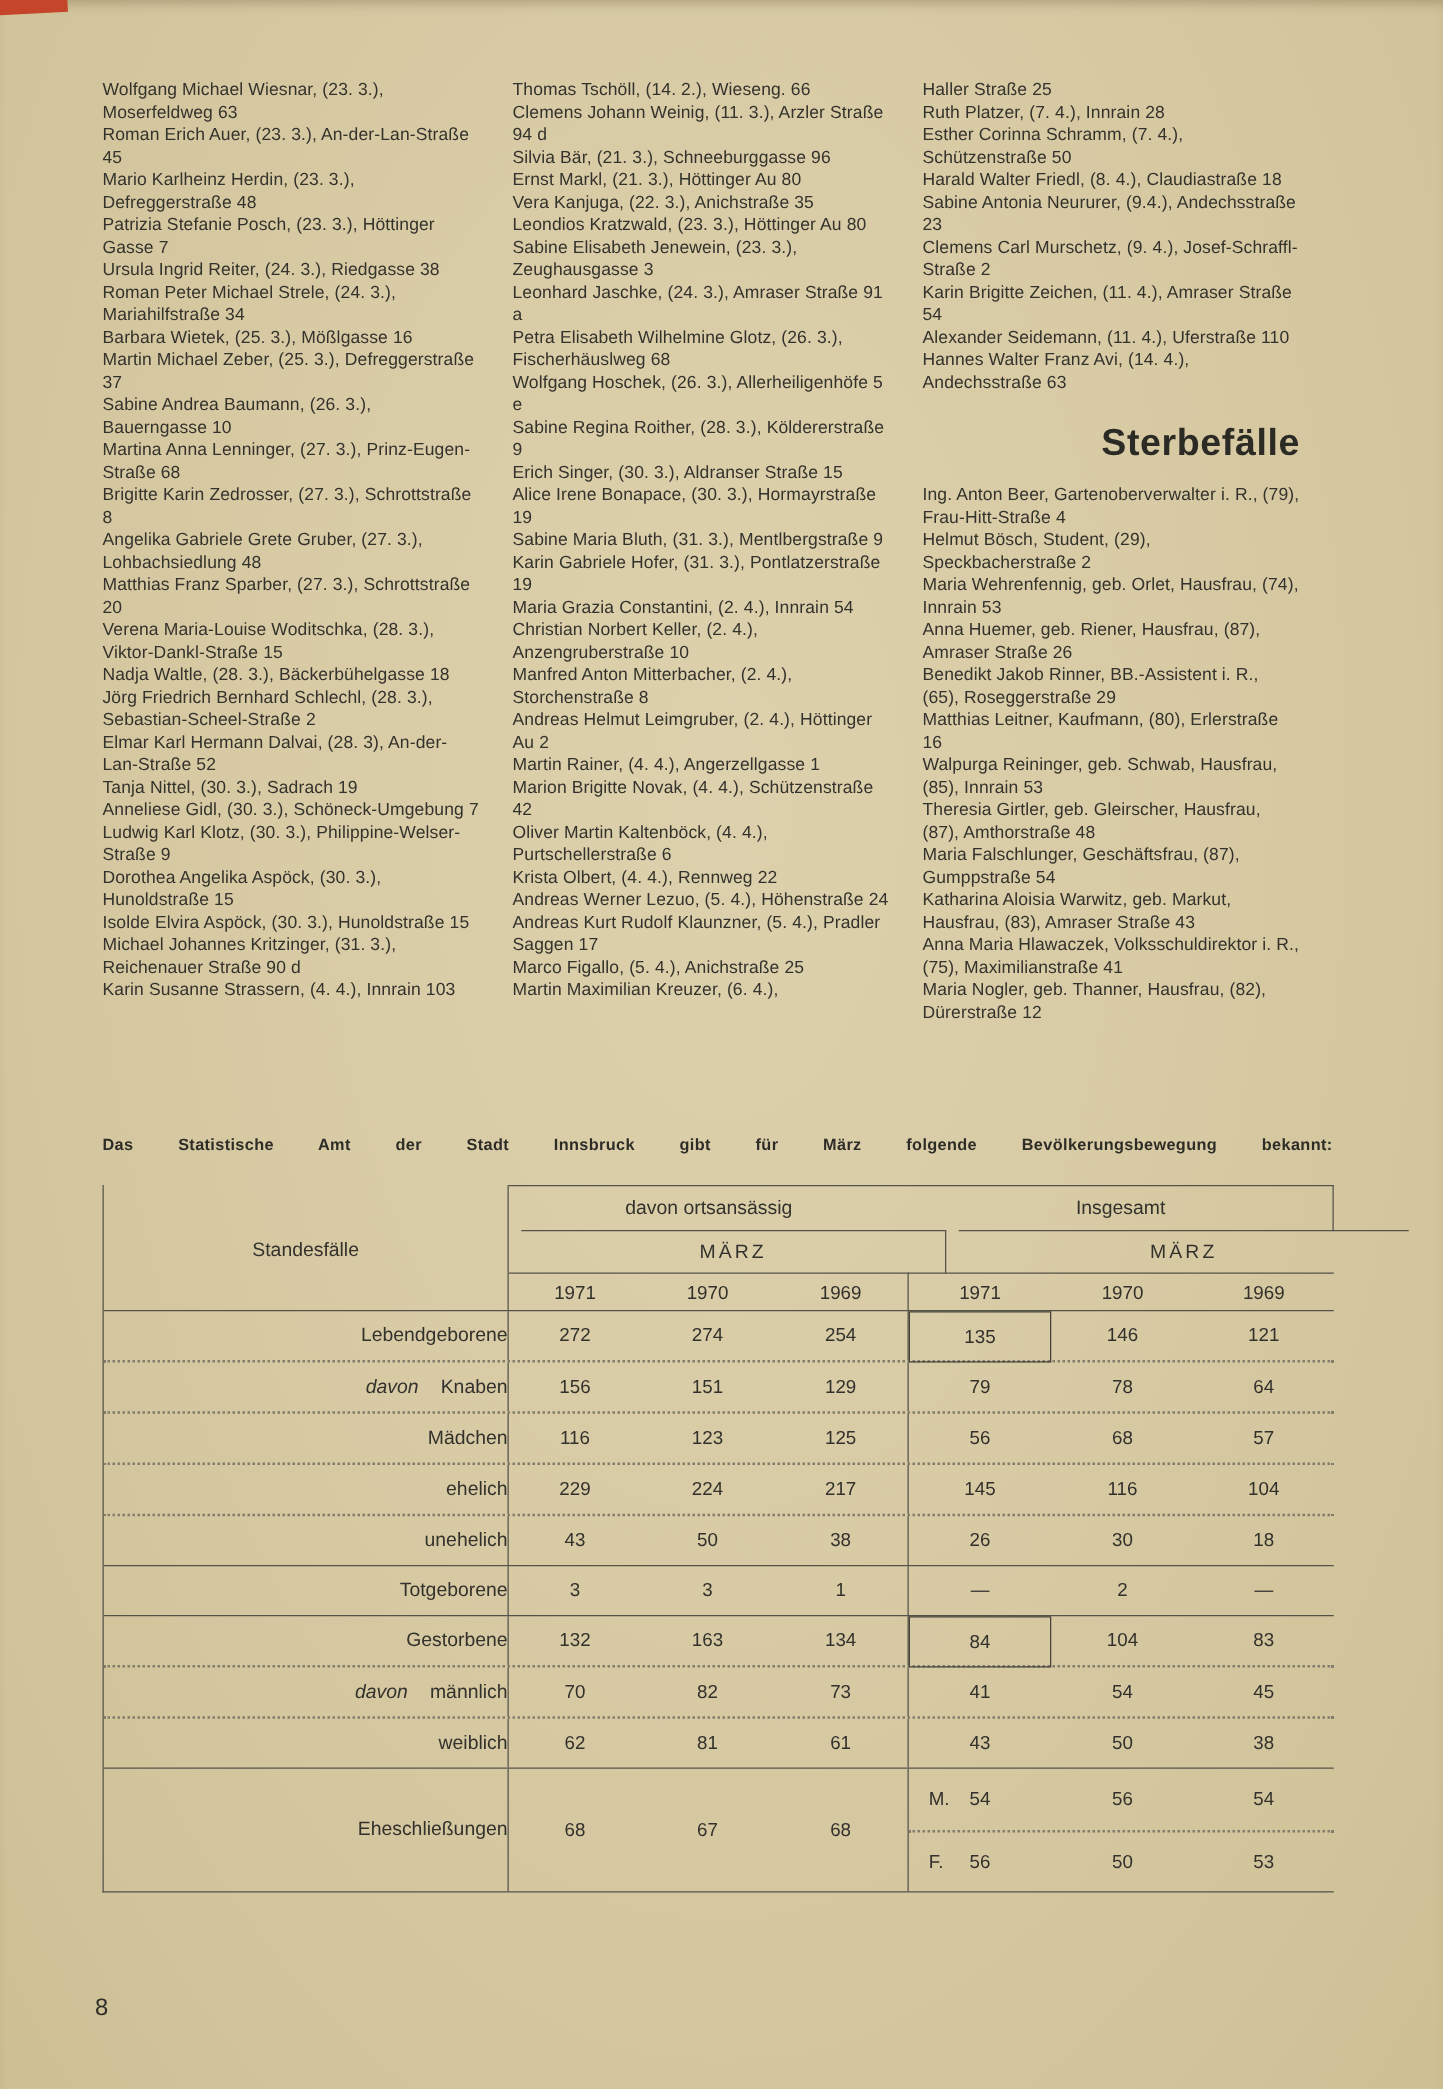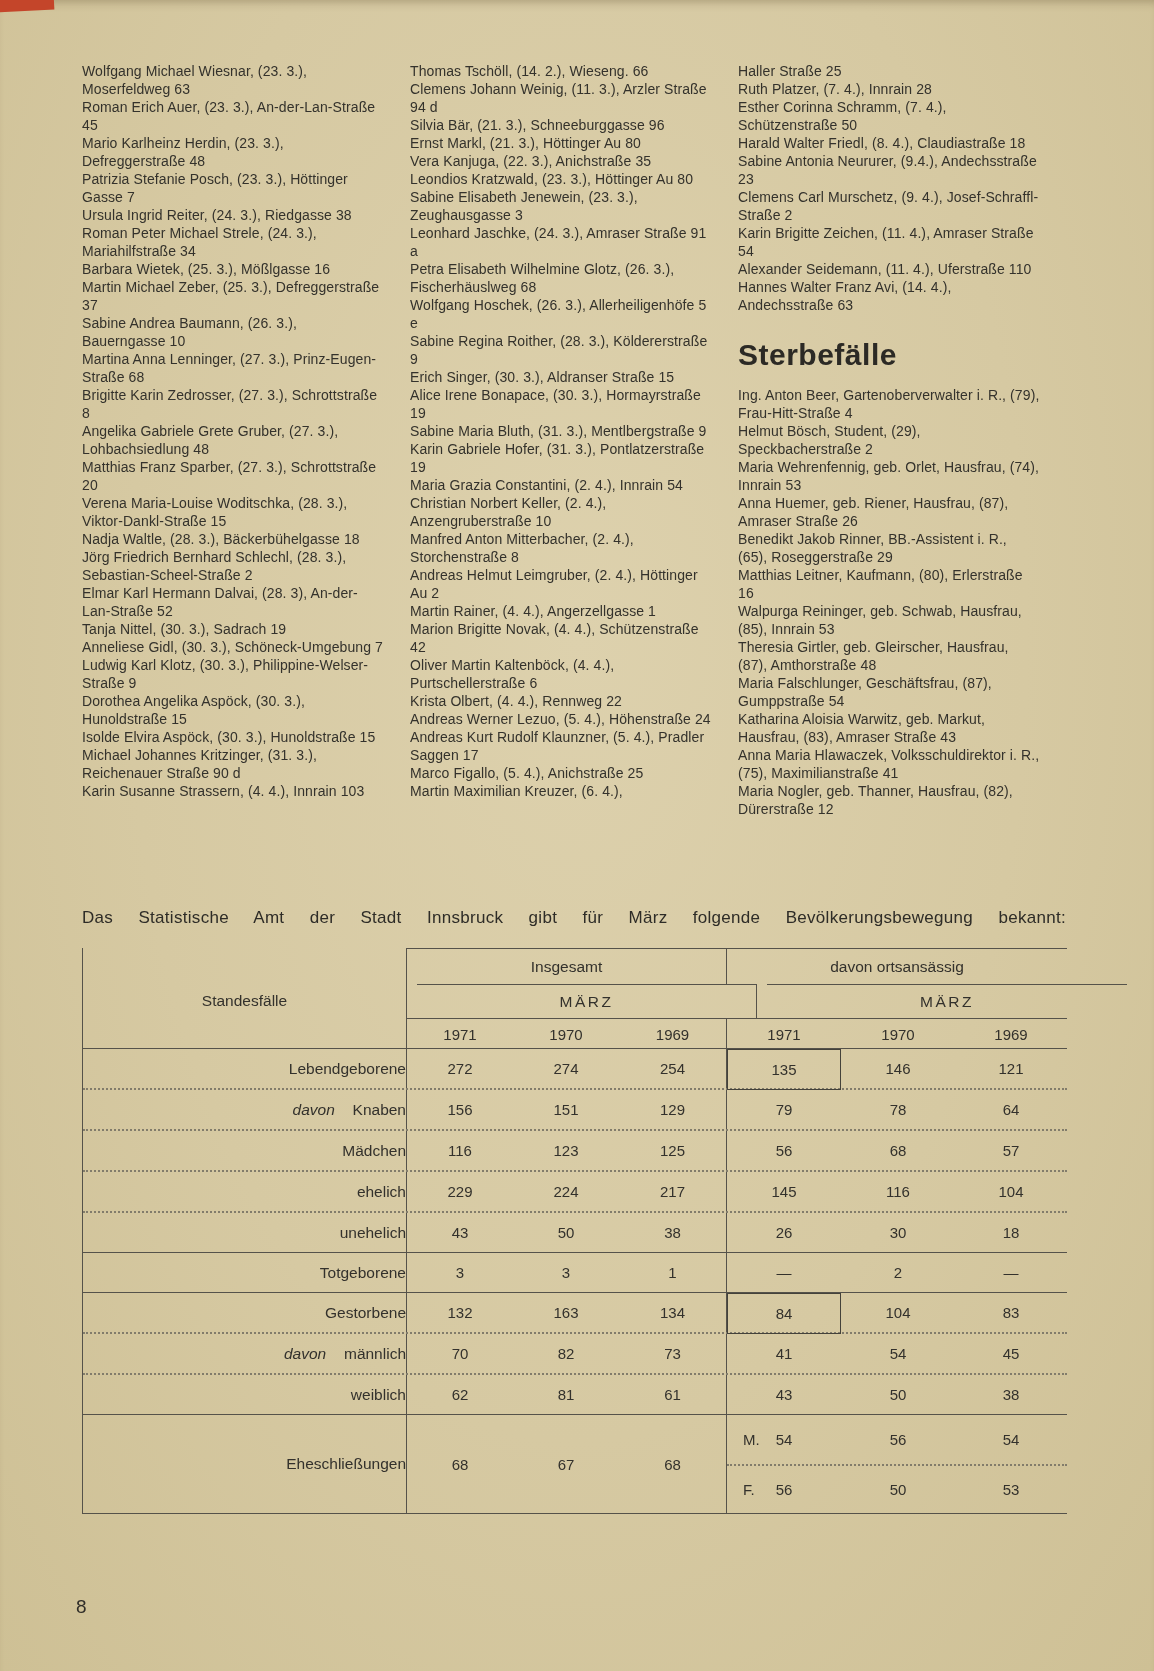--- a/index.html
+++ b/index.html
@@ -22,27 +22,27 @@
   .columns{
     position:absolute;left:82px;top:62px;width:958px;
     display:flex;gap:26px;
   }
   .col{width:302px;flex:0 0 302px;}
   .entry{
     margin:0;font-size:14px;line-height:18px;letter-spacing:.1px;
     color:#34322c;
   }
   .deaths-heading{
-    margin:24px 0 14px 0;text-align:left;
+    margin:24px 0 14px 0;text-align:right;
     font-size:30px;font-weight:bold;color:#2c2a25;letter-spacing:.5px;
   }
   
   .intro{
     position:absolute;left:82px;top:908px;width:984px;margin:0;
-    font-size:17px;font-weight:normal;color:#2e2c27;letter-spacing:.3px;
+    font-size:13px;font-weight:bold;color:#2e2c27;letter-spacing:.3px;
     text-align:justify;text-align-last:justify;
   }
   
   .ptable{
     position:absolute;left:82px;top:948px;width:984px;
     border-left:1.5px solid #55524a;border-bottom:1.5px solid #55524a;
     font-size:15px;color:#33312c;
   }
   .trow{display:grid;grid-template-columns:324px 106px 106px 108px 114px 114px 112px;}
   .trow.h1{height:36px;}
@@ -164,22 +164,22 @@
           <p class="entry">Maria Nogler, geb. Thanner, Hausfrau, (82), Dürerstraße 12</p>
         </div>
   </div>
 </div>
 
 <p class="intro">Das Statistische Amt der Stadt Innsbruck gibt für März folgende Bevölkerungsbewegung bekannt:</p>
 
 <div class="ptable">
       <div class="trow h1">
         <div class="tc lab"></div>
+        <div class="tc grp topline">davon ortsansässig</div>
         <div class="tc grp topline gsep">Insgesamt</div>
-        <div class="tc grp topline">davon ortsansässig</div>
       </div>
       <div class="trow h2">
         <div class="tc lab rowhead">Standesfälle</div>
         <div class="tc grp month innerline gsep">MÄRZ</div>
         <div class="tc grp month innerline">MÄRZ</div>
       </div>
       <div class="trow h3">
         <div class="tc lab"></div>
         <div class="tc innerline">1971</div>
         <div class="tc innerline">1970</div>

